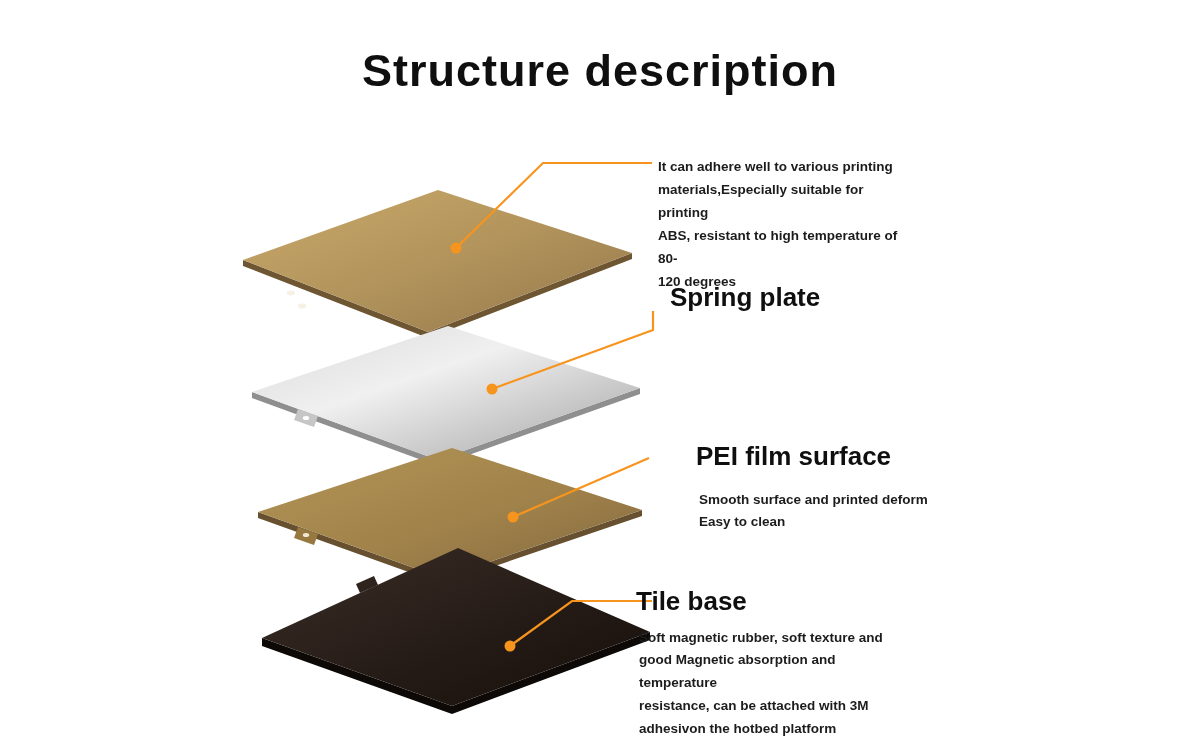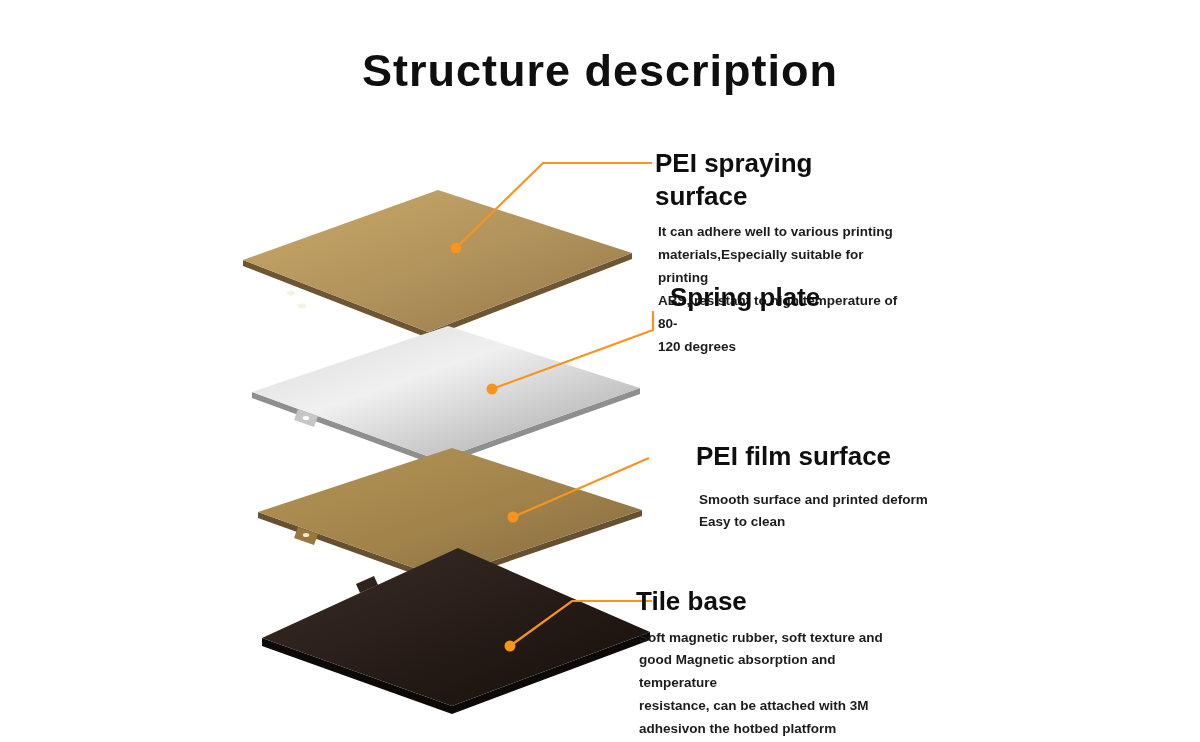--- a/index.html
+++ b/index.html
@@ -96,21 +96,20 @@
     </g>
     <g fill="#F7941E">
       <circle cx="456" cy="248" r="5.5"></circle>
       <circle cx="492" cy="389" r="5.5"></circle>
       <circle cx="513" cy="517" r="5.5"></circle>
       <circle cx="510" cy="646" r="5.5"></circle>
     </g>
   </svg>
 
   <div class="annotation" style="left:655px;top:147px;">
-    <h2>PEI spraying surface</h2>
     <p>It can adhere well to various printing
 materials,Especially suitable for printing
 ABS, resistant to high temperature of 80-
 120 degrees</p>
   </div>
 
   <div class="annotation" style="left:670px;top:281px;">
     <h2>Spring plate</h2>
   </div>
 

